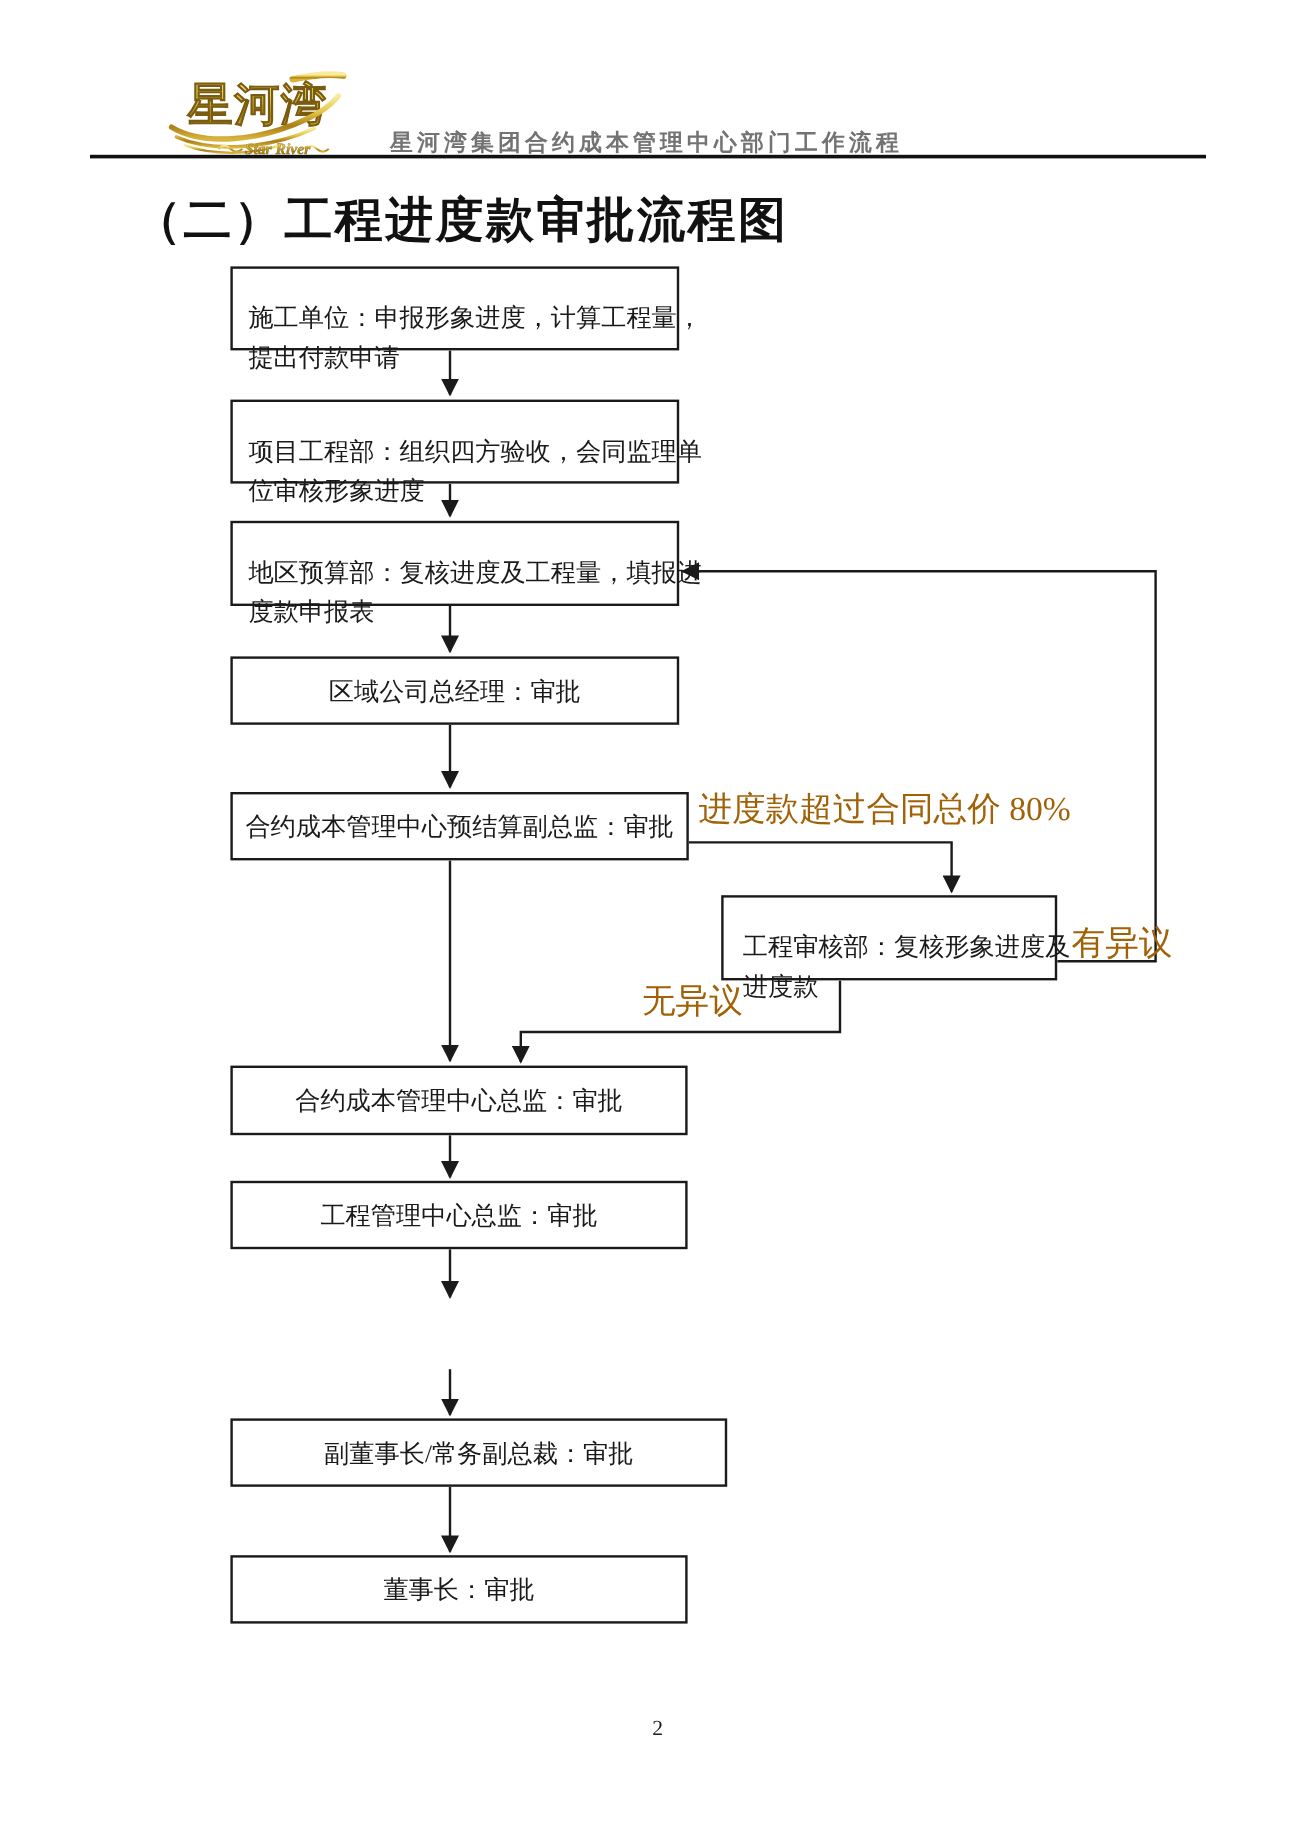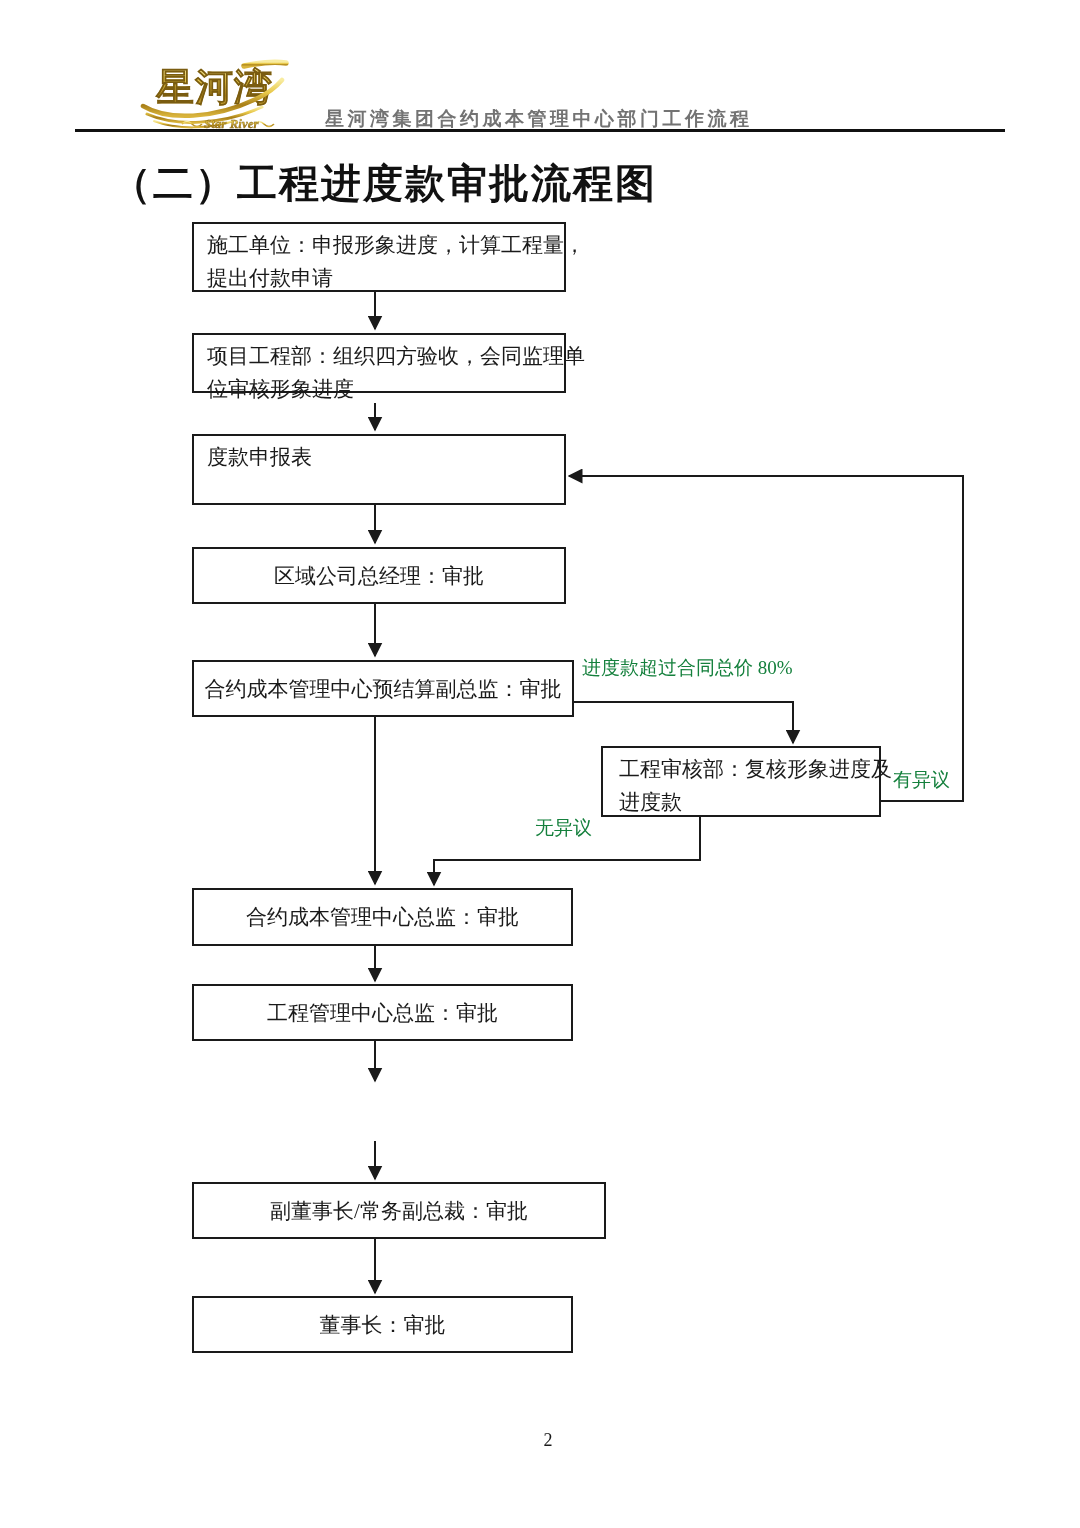--- a/index.html
+++ b/index.html
@@ -30,26 +30,26 @@
   }
   
   .node{
     position:absolute;
     box-sizing:border-box;
     border:2px solid #1a1a1a;
     background:#fff;
     font-size:21px;
     color:#1a1a1a;
   }
-  .node.left{padding:5px 8px 0 13px;}
+  .node.left{padding:25px 8px 0 13px;}
   .node.left .nline{line-height:33px;white-space:nowrap;}
   .node.center{display:flex;align-items:center;justify-content:center;}
   .node.center .nline{white-space:nowrap;}
   .edge-label{
-    position:absolute;font-size:19px;color:#15803d;white-space:nowrap;
+    position:absolute;font-size:28px;color:#a16207;white-space:nowrap;
   }
   .connectors{position:absolute;left:0;top:0;}
   .page-number{
     position:absolute;left:536px;top:1430px;width:24px;
     text-align:center;font-size:18px;color:#1a1a1a;
   }
 </style>
 </head>
 <body>
 
@@ -98,26 +98,27 @@
       <polyline points="700,817 700,860 434,860 434,885" marker-end="url(#arr)"></polyline>
       <polyline points="881,801 963,801 963,476 569,476" marker-end="url(#arr)"></polyline>
     </g>
   </svg>
 
   <div class="node left" style="left:192px;top:222px;width:374px;height:70px">
     <div class="nline">施工单位：申报形象进度，计算工程量，</div>
     <div class="nline">提出付款申请</div>
   </div>
 
-  <div class="node left" style="left:192px;top:333px;width:374px;height:60px">
+  <div class="node left" style="left:192px;top:333px;width:374px;height:70px">
     <div class="nline">项目工程部：组织四方验收，会同监理单</div>
     <div class="nline">位审核形象进度</div>
   </div>
 
   <div class="node left" style="left:192px;top:434px;width:374px;height:71px">
+    <div class="nline">地区预算部：复核进度及工程量，填报进</div>
     <div class="nline">度款申报表</div>
   </div>
 
   <div class="node center" style="left:192px;top:547px;width:374px;height:57px">
     <div class="nline">区域公司总经理：审批</div>
   </div>
 
   <div class="node center" style="left:192px;top:660px;width:382px;height:57px">
     <div class="nline">合约成本管理中心预结算副总监：审批</div>
   </div>

